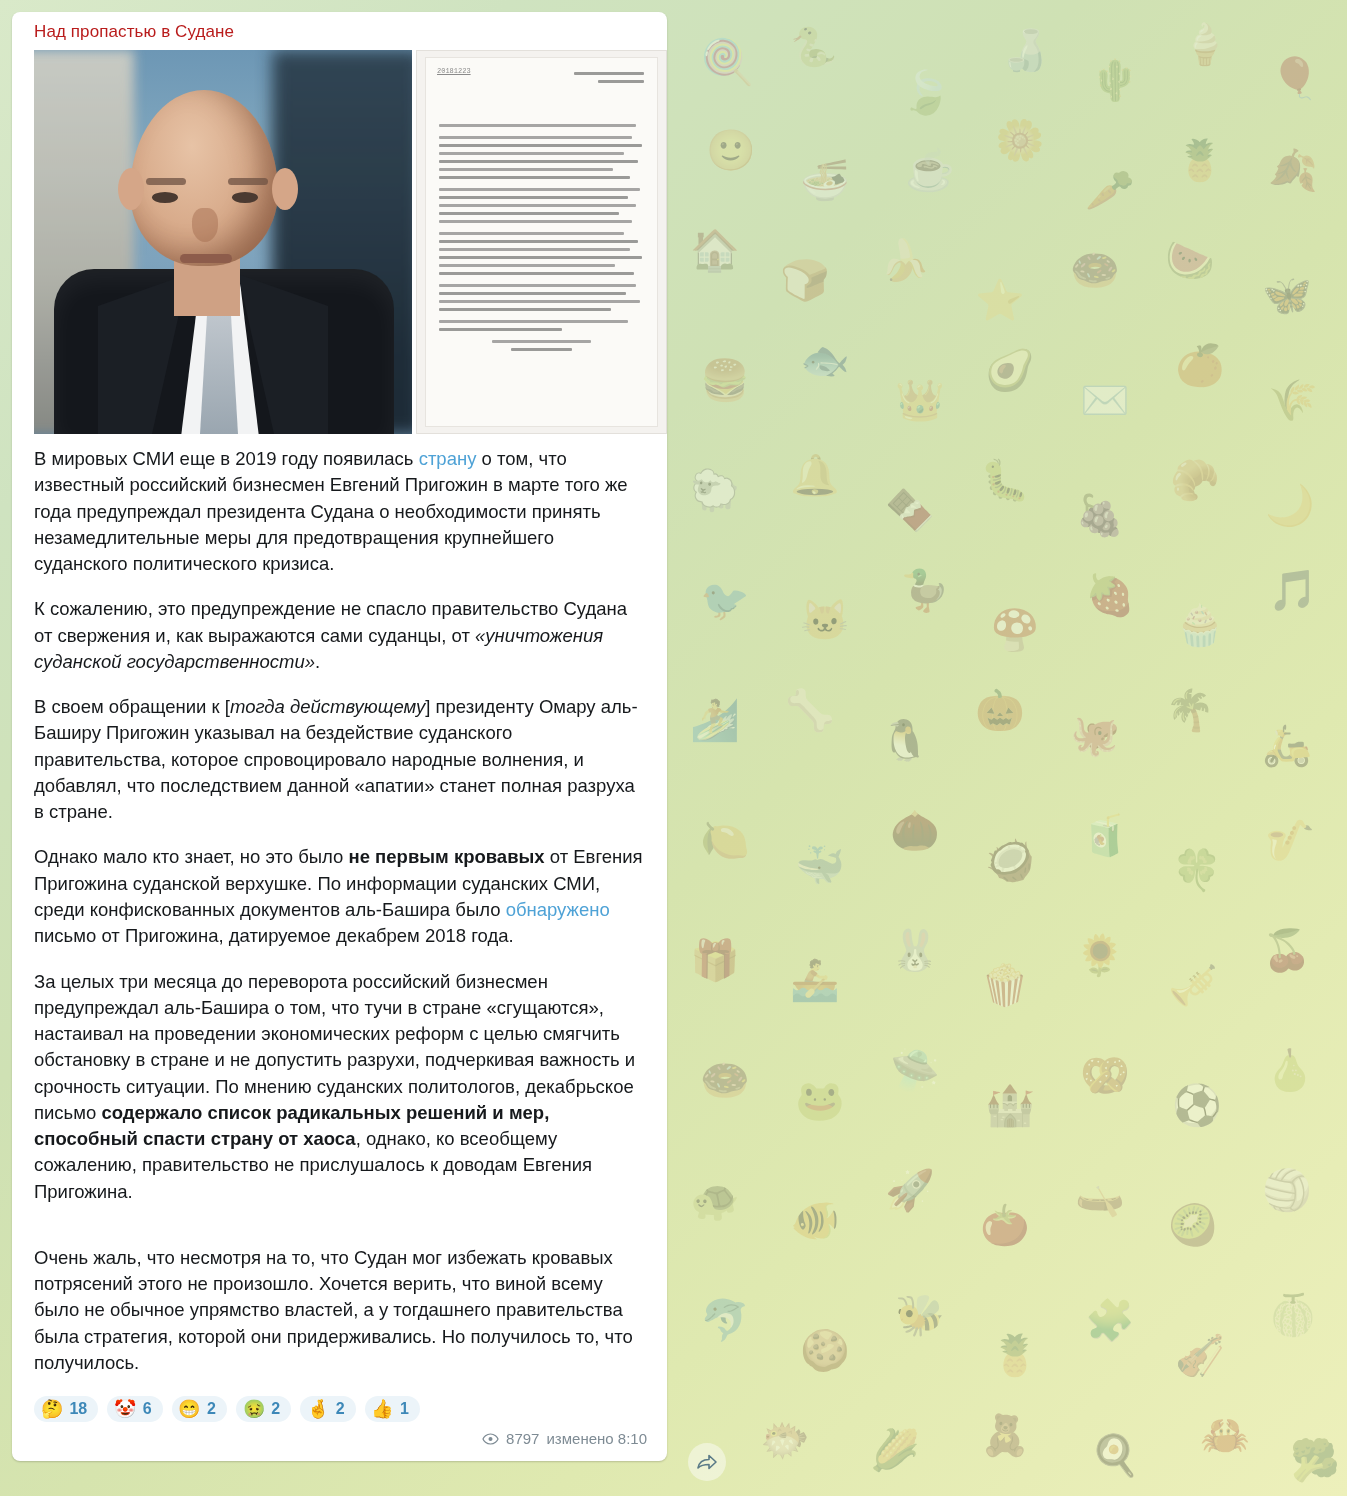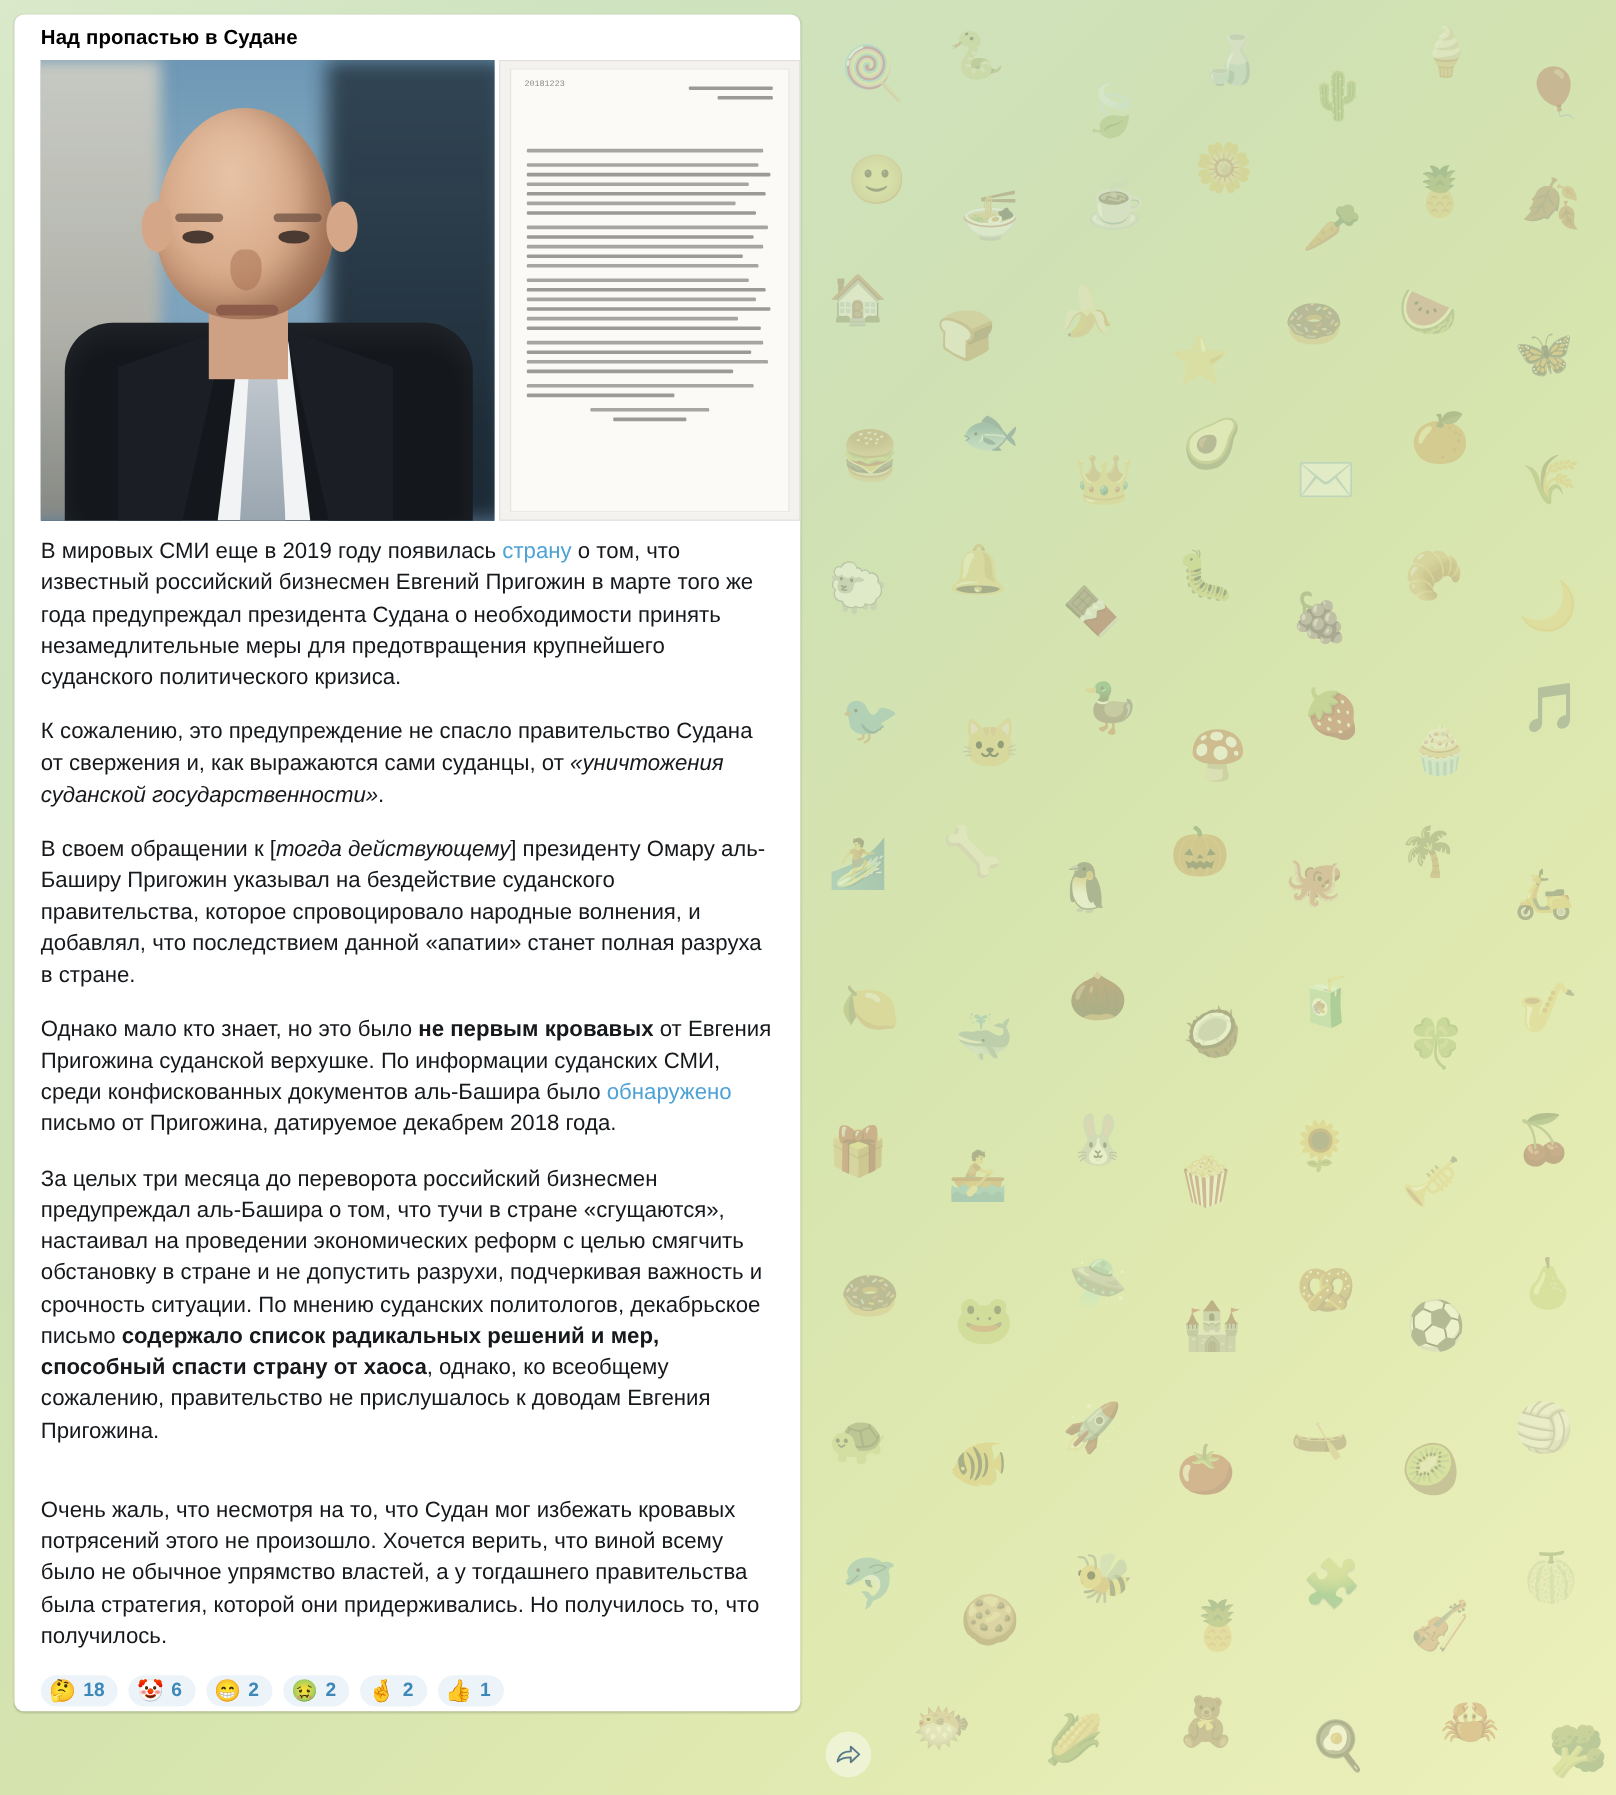--- a/index.html
+++ b/index.html
@@ -38,22 +38,22 @@
     top: 12px;
     width: 655px;
     background: #ffffff;
     border-radius: 8px;
     box-shadow: 0 1px 2px rgba(0,0,0,0.18);
     overflow: hidden;
   }
   .msg-header {
     padding: 10px 14px 6px 22px;
     font-size: 17px;
-    font-weight: bold;
-    color: #000000;
+    font-weight: normal;
+    color: #b91c1c;
     letter-spacing: 0.1px;
   }
   .media-row {
     display: flex;
     gap: 4px;
     padding: 0 0 0 0;
     margin: 2px 0 0 22px;
     width: 633px;
   }
   .media-photo {
@@ -205,20 +205,21 @@
     box-shadow: 0 0 0 1px #e7e4df inset;
     padding: 10px;
     box-sizing: border-box;
   }
   .doc-stamp {
     position: absolute;
     left: 12px; top: 10px;
     font-size: 7px;
     color: #8a8a8a;
     font-family: "Liberation Mono", monospace;
+    text-decoration: underline;
   }
   .doc-head {
     position: absolute;
     right: 14px; top: 10px;
     text-align: right;
   }
   .doc-line {
     height: 3px;
     background: #4a4a4a;
     opacity: .55;
@@ -501,19 +502,29 @@
     <div class="reaction">
       <span class="emo">🤞</span>
       <span>2</span>
     </div>
     <div class="reaction">
       <span class="emo">👍</span>
       <span>1</span>
     </div>
   </div>
 
+  <div class="msg-footer">
+    <span class="eye-icon">
+      <svg width="17" height="12" viewBox="0 0 17 12">
+        <path d="M8.5 1C4.5 1 1.6 4.2 1 6c.6 1.8 3.5 5 7.5 5s6.9-3.2 7.5-5c-.6-1.8-3.5-5-7.5-5z" fill="none" stroke="#7e8b94" stroke-width="1.2"></path>
+        <circle cx="8.5" cy="6" r="2" fill="#7e8b94"></circle>
+      </svg>
+    </span>
+    <span>8797</span>
+    <span>изменено 8:10</span>
+  </div>
 </div>
 
 <div class="share-btn">
   <svg width="22" height="20" viewBox="0 0 22 20">
     <path d="M2 16c1-6 5.5-8.5 11-8.5V3.5L20 10l-7 6.5V12.5C8.5 12.5 4.5 13.5 2 16z" fill="none" stroke="#5a7a87" stroke-width="1.6" stroke-linejoin="round"></path>
   </svg>
 </div>
 
 </body></html>

